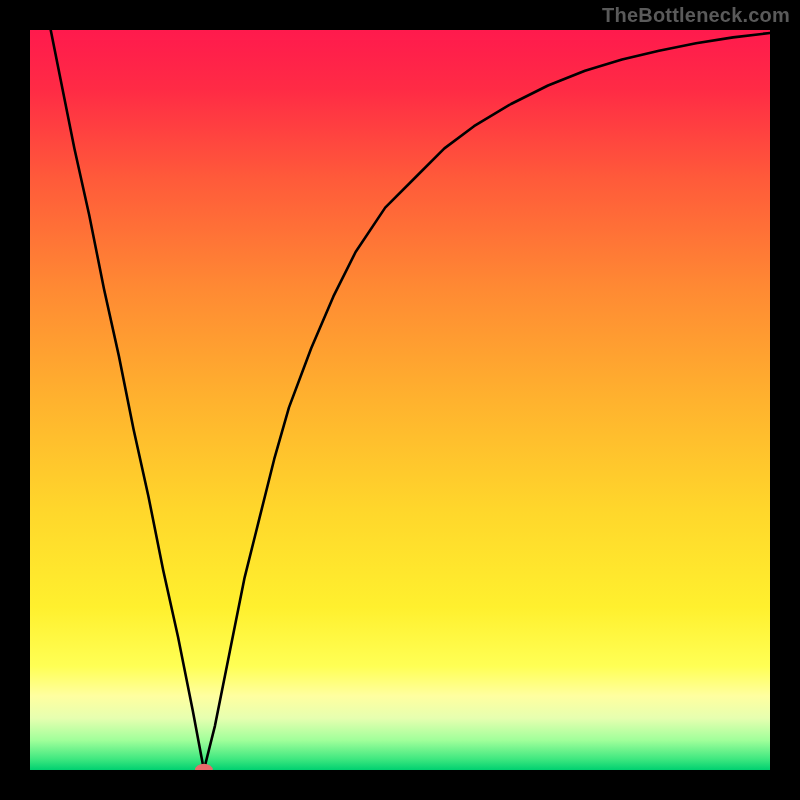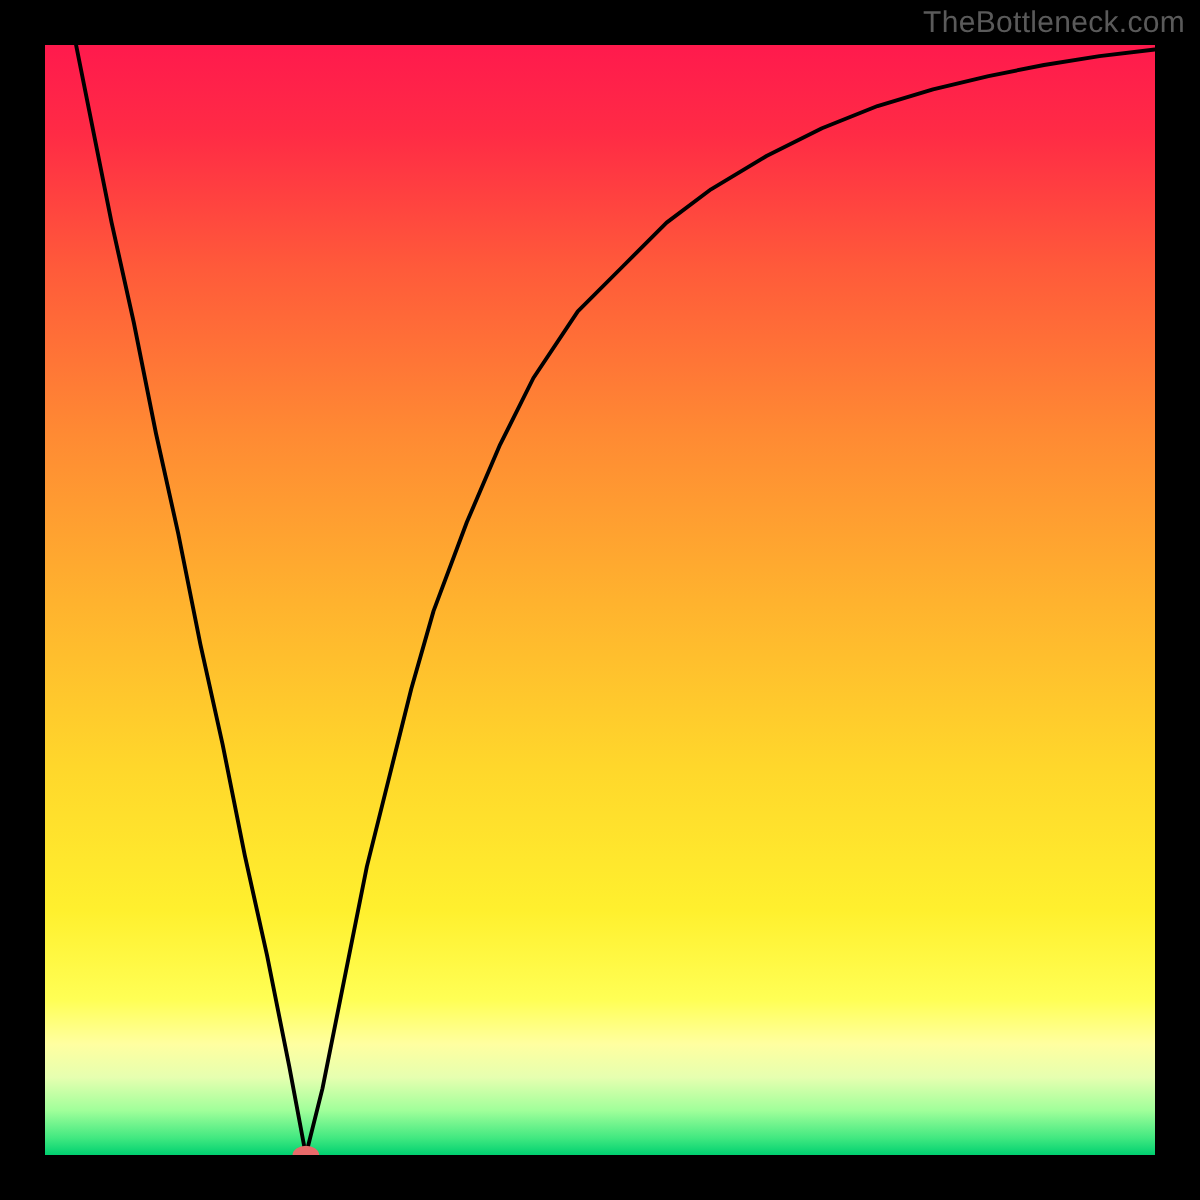--- a/index.html
+++ b/index.html
@@ -42,21 +42,21 @@
     height: 740px;
     overflow: visible;
   }
   .watermark {
     position: absolute;
     top: 4px;
     right: 10px;
     color: #5a5a5a;
     font-size: 20px;
     letter-spacing: 0.2px;
-    font-weight: 400;
+    font-weight: 700;
     margin-left: 41px;
   }
 </style>
 </head>
 <body>
 
 <div class="frame">
   <div class="watermark">TheBottleneck.com</div>
   <div class="plot-area">
     <svg class="gradient" viewBox="0 0 100 100" preserveAspectRatio="none">

